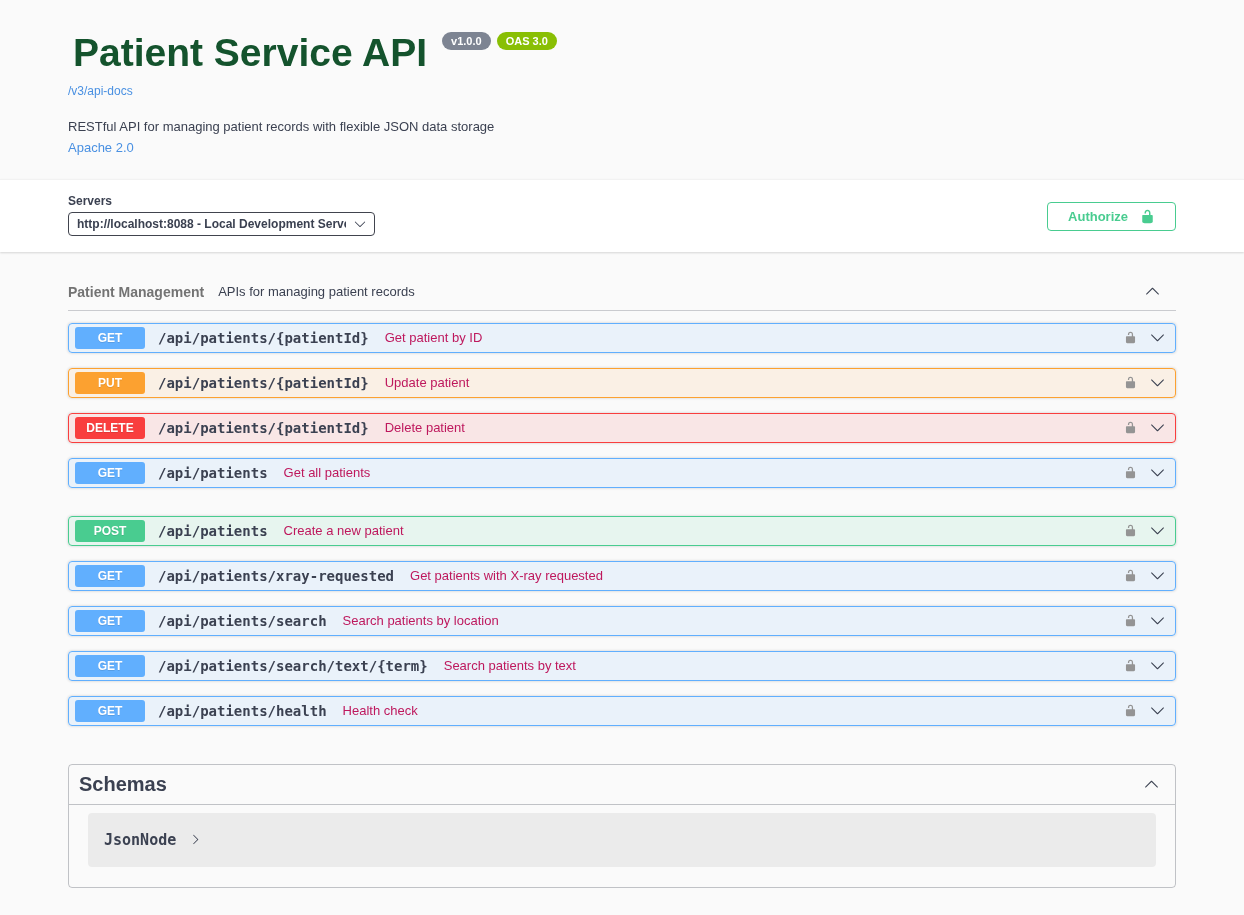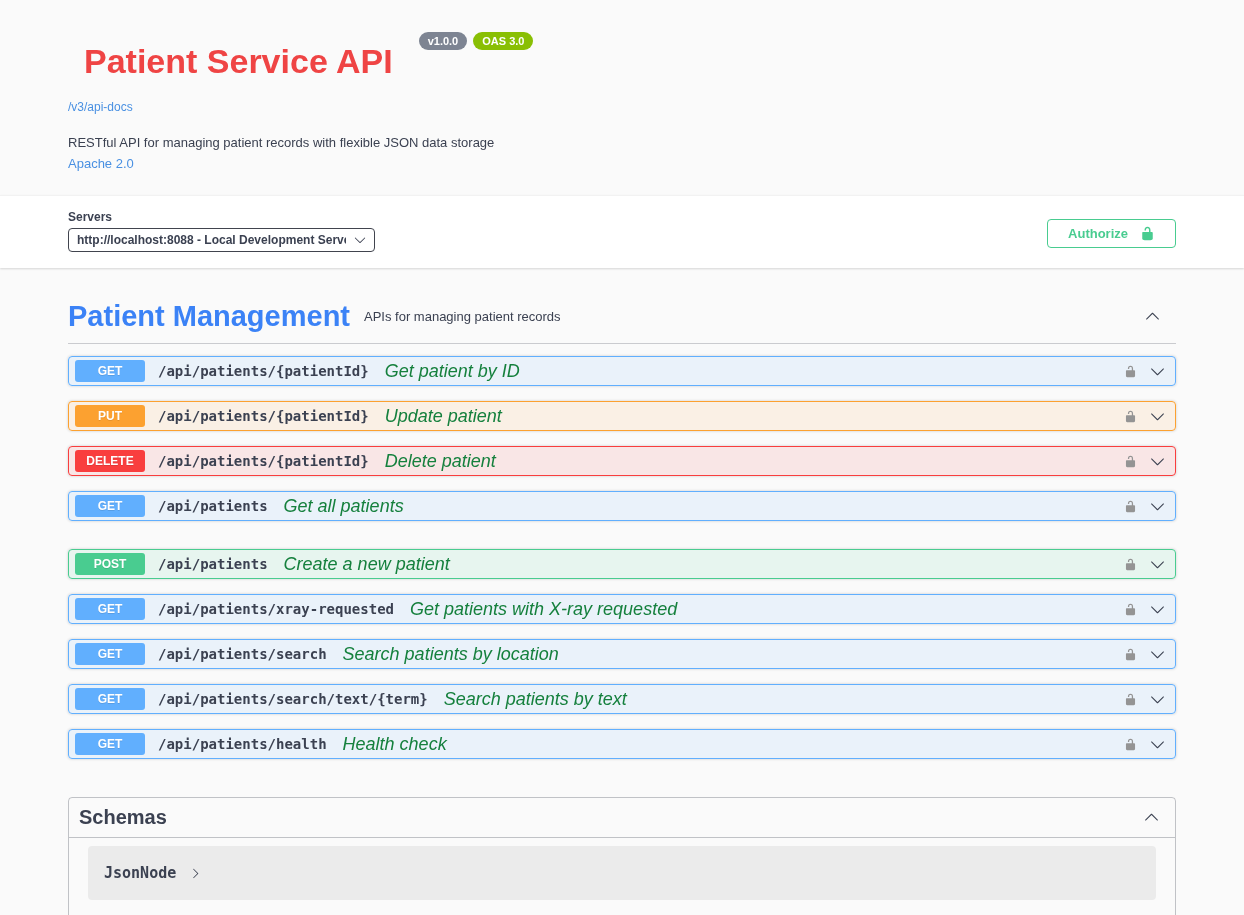--- a/index.html
+++ b/index.html
@@ -8,21 +8,21 @@
     width: 1244px; height: 915px;
     background: #fafafa;
     font-family: "Liberation Sans", sans-serif;
     color: #3b4151;
   }
   .wrapper { width: 1108px; margin: 0 auto; }
 
   
   .info-section { padding: 26px 0 24px; background: #fafafa; }
   .title-row { display: flex; align-items: flex-start; }
-  .api-title { font-size: 34px; font-weight: 700; margin: 16px; line-height: 1.15; color: #ef4444; }
+  .api-title { font-size: 39px; font-weight: 700; margin: 5px; line-height: 1.15; color: #14532d; }
   .badges { display: flex; gap: 6px; margin: 6px 0 0 10px; }
   .badge {
     color: #fff; font-size: 11px; font-weight: 700;
     padding: 2px 9px; border-radius: 10px; line-height: 14px;
   }
   .badge-version { background: #7d8492; }
   .badge-oas { background: #89bf04; }
   .spec-link { display: inline-block; font-size: 12px; color: #4990e2; text-decoration: none; margin-top: 3px; }
   .api-description { font-size: 13px; margin-top: 20px; color: #3b4151; }
   .info-link { display: block; font-size: 13px; color: #4990e2; text-decoration: none; }
@@ -59,21 +59,21 @@
   }
 
   
   .main-section { padding-top: 32px; }
   .tag-header {
     display: flex; align-items: center;
     padding-bottom: 10px;
     border-bottom: 1px solid rgba(59,65,81,.25);
     cursor: pointer;
   }
-  .tag-title { font-size: 29px; font-weight: 700; margin: 0; color: #3b82f6; }
+  .tag-title { font-size: 14px; font-weight: 700; margin: 0; color: #737373; }
   .tag-desc { font-size: 13px; margin-left: 14px; color: #3b4151; }
   .tag-arrow { margin-left: auto; margin-right: 16px; display: flex; }
 
   
   .opblock-list { margin-top: 12px; }
   .opblock {
     border: 1px solid; border-radius: 4px;
     margin-bottom: 15px;
     box-shadow: 0 0 3px rgba(0,0,0,.19);
   }
@@ -90,21 +90,21 @@
   }
   .opblock-get .op-method    { background: #61affe; }
   .opblock-post .op-method   { background: #49cc90; }
   .opblock-put .op-method    { background: #fca130; }
   .opblock-delete .op-method { background: #f93e3e; }
   .op-path {
     margin-left: 13px;
     font-family: "DejaVu Sans Mono", monospace;
     font-size: 14px; font-weight: 700; color: #3b4151;
   }
-  .op-desc { margin-left: 16px; font-size: 18px; color: #15803d; font-style: italic; }
+  .op-desc { margin-left: 16px; font-size: 13px; color: #be185d; }
   .op-right { margin-left: auto; display: flex; align-items: center; gap: 13px; }
   .icon-btn { display: flex; align-items: center; background: none; border: none; padding: 0; cursor: pointer; }
 
   
   .schemas-box {
     margin-top: 38px;
     border: 1px solid rgba(59,65,81,.3);
     border-radius: 4px;
   }
   .schemas-header {

